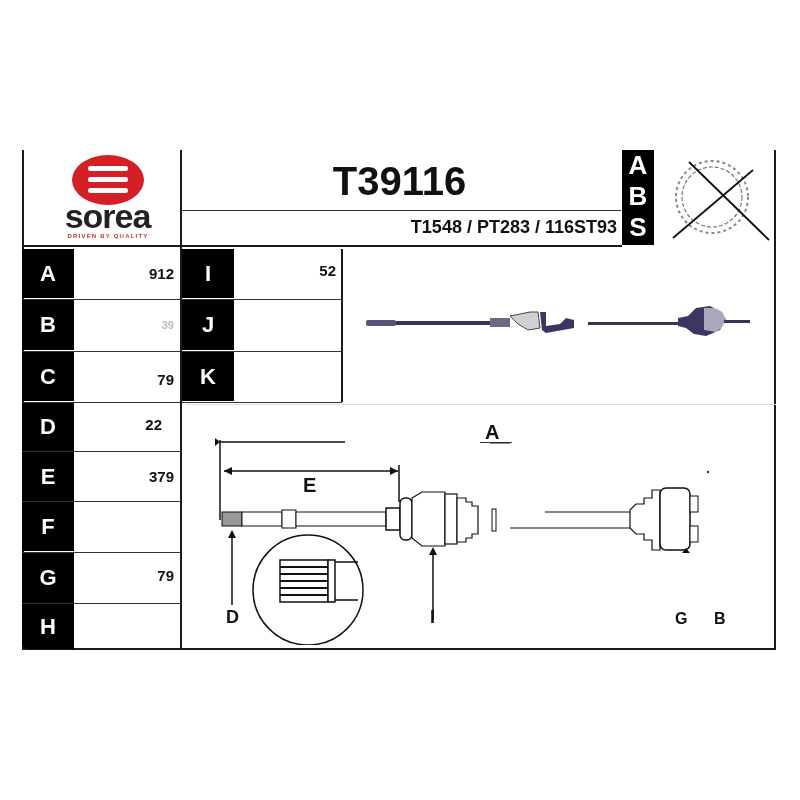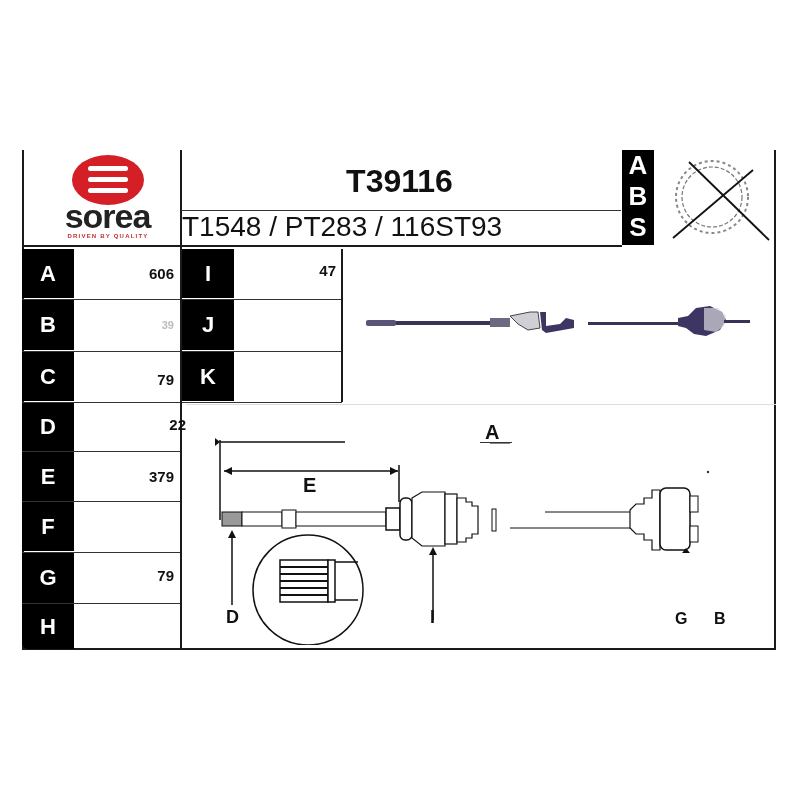--- a/index.html
+++ b/index.html
@@ -12,23 +12,23 @@
 
     .logo-s { position:absolute; left:72px; top:155px; width:72px; height:50px; border-radius:50%;
               background:#d51f26; }
     .logo-s .bar { position:absolute; background:#fff; height:5px; border-radius:3px; }
     .logo-word { position:absolute; left:45px; top:198px; width:125px; text-align:center;
                  font-weight:bold; font-size:34px; letter-spacing:-1px; color:#222; line-height:36px; }
     .logo-tag { position:absolute; left:46px; top:233px; width:124px; text-align:center;
                 font-size:6px; letter-spacing:1.2px; color:#c0302f; font-weight:bold; }
 
     .code-main { position:absolute; left:182px; top:157px; width:435px; text-align:center;
-                 font-weight:bold; font-size:32px; line-height:48px; }
-    .code-sub { position:absolute; left:182px; top:214px; width:435px; text-align:left;
-                font-weight:normal; font-size:28px; line-height:26px; }
+                 font-weight:bold; font-size:40px; line-height:48px; }
+    .code-sub { position:absolute; left:182px; top:214px; width:435px; text-align:right;
+                font-weight:bold; font-size:18px; line-height:26px; }
 
     .abs-col { position:absolute; left:622px; top:150px; width:32px; height:95px; background:#000; }
     .abs-col span { display:block; color:#fff; font-weight:bold; font-size:26px; line-height:31px; text-align:center; }
 
     .letter-cell { position:absolute; width:52px; background:#000; color:#fff; font-weight:bold;
                    font-size:22px; display:flex; align-items:center; justify-content:center; }
     .val-cell { position:absolute; font-weight:bold; font-size:15px; text-align:right;
                 display:flex; align-items:center; justify-content:flex-end; }
 
     .diag-label { position:absolute; font-weight:bold; font-size:20px; color:#111; }
@@ -65,54 +65,54 @@
   <svg width="105" height="95" viewBox="0 0 105 95">
     <circle cx="47" cy="47" r="30" fill="none" stroke="#777" stroke-width="1.2" stroke-dasharray="4 2"></circle>
     <circle cx="47" cy="47" r="36" fill="none" stroke="#888" stroke-width="2" stroke-dasharray="3 3"></circle>
     <line x1="8" y1="88" x2="88" y2="20" stroke="#111" stroke-width="1.8"></line>
     <line x1="24" y1="12" x2="104" y2="90" stroke="#111" stroke-width="1.8"></line>
   </svg>
 </div>
 
 <div>
   <div class="letter-cell" style="left:22px; top:249px; height:49px;">A</div>
-  <div class="val-cell" style="left:76px; top:249px; width:98px; height:49px;">606</div>
+  <div class="val-cell" style="left:76px; top:249px; width:98px; height:49px;">912</div>
   <div class="hthin" style="left:22px; top:299px; width:158px;"></div>
 
   <div class="letter-cell" style="left:22px; top:300px; height:50px;">B</div>
   <div class="val-cell" style="left:76px; top:300px; width:98px; height:50px; color:#bbb; font-size:11px;">39</div>
   <div class="hthin" style="left:22px; top:351px; width:158px;"></div>
 
   <div class="letter-cell" style="left:22px; top:352px; height:49px;">C</div>
   <div class="val-cell" style="left:76px; top:352px; width:98px; height:49px; padding-top:6px; box-sizing:border-box;">79</div>
   <div class="hthin" style="left:22px; top:402px; width:158px;"></div>
 
   <div class="letter-cell" style="left:22px; top:403px; height:48px;">D</div>
-  <div class="val-cell" style="left:88px; top:403px; width:98px; height:42px;">22</div>
+  <div class="val-cell" style="left:64px; top:403px; width:98px; height:42px;">22</div>
   <div class="hthin" style="left:22px; top:451px; width:158px;"></div>
 
   <div class="letter-cell" style="left:22px; top:452px; height:49px;">E</div>
   <div class="val-cell" style="left:76px; top:452px; width:98px; height:49px;">379</div>
   <div class="hthin" style="left:22px; top:501px; width:158px;"></div>
 
   <div class="letter-cell" style="left:22px; top:502px; height:49px;">F</div>
   <div class="val-cell" style="left:76px; top:502px; width:98px; height:49px;"></div>
   <div class="hthin" style="left:22px; top:552px; width:158px;"></div>
 
   <div class="letter-cell" style="left:22px; top:553px; height:50px;">G</div>
   <div class="val-cell" style="left:76px; top:553px; width:98px; height:44px;">79</div>
   <div class="hthin" style="left:22px; top:603px; width:158px;"></div>
 
   <div class="letter-cell" style="left:22px; top:604px; height:45px; border-bottom-left-radius:6px;">H</div>
   <div class="val-cell" style="left:76px; top:604px; width:98px; height:44px;"></div>
 </div>
 
 <div>
   <div class="letter-cell" style="left:182px; top:249px; height:49px;">I</div>
-  <div class="val-cell" style="left:236px; top:249px; width:100px; height:49px; padding-bottom:6px; box-sizing:border-box;">47</div>
+  <div class="val-cell" style="left:236px; top:249px; width:100px; height:49px; padding-bottom:6px; box-sizing:border-box;">52</div>
   <div class="hthin" style="left:182px; top:299px; width:160px;"></div>
 
   <div class="letter-cell" style="left:182px; top:300px; height:50px;">J</div>
   <div class="val-cell" style="left:236px; top:300px; width:100px; height:50px;"></div>
   <div class="hthin" style="left:182px; top:351px; width:160px;"></div>
 
   <div class="letter-cell" style="left:182px; top:352px; height:49px;">K</div>
   <div class="val-cell" style="left:236px; top:352px; width:100px; height:49px;"></div>
   <div class="vline" style="left:341px; top:249px; height:153px;"></div>
   <div class="hthin" style="left:182px; top:402px; width:160px;"></div>

